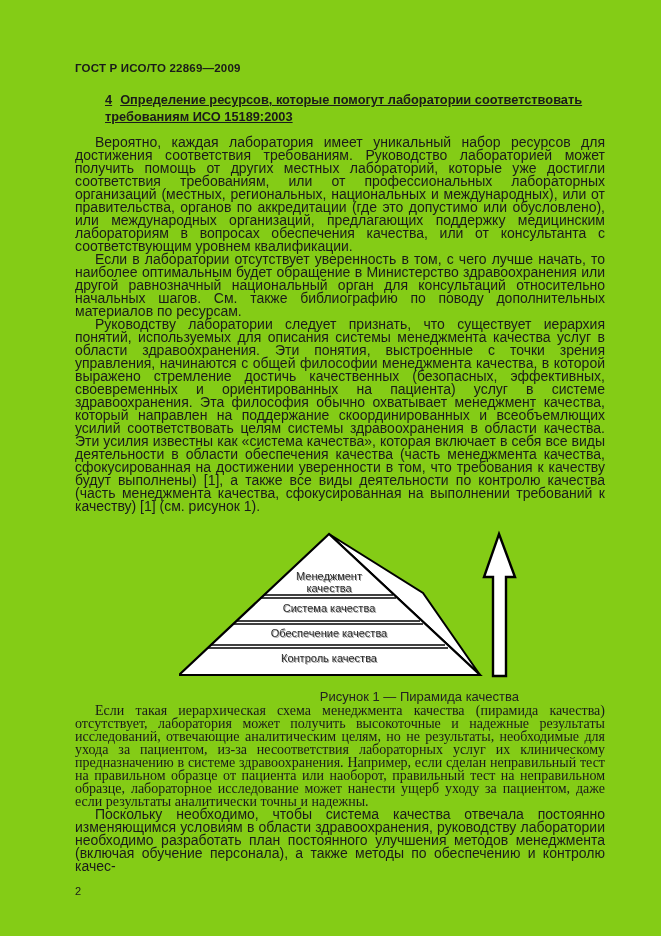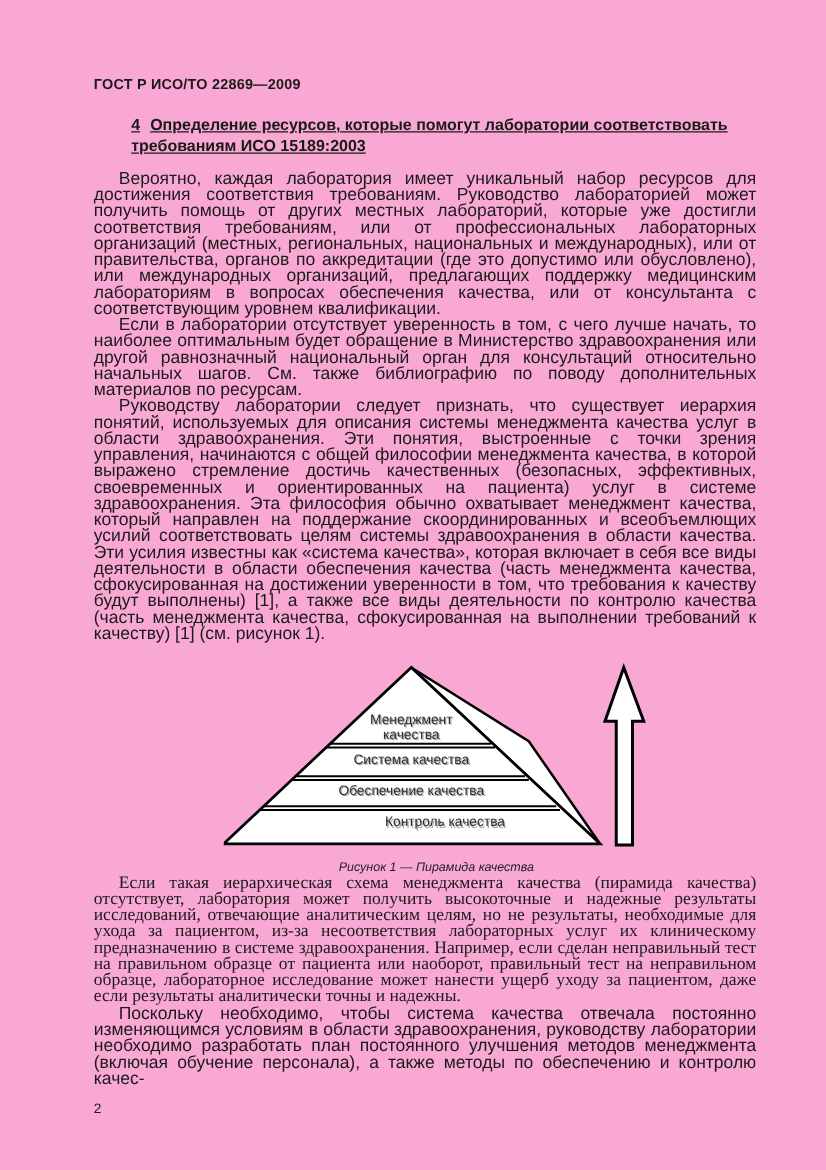--- a/index.html
+++ b/index.html
@@ -1,20 +1,20 @@
 <!DOCTYPE html>
 <html lang="ru"><head>
 <meta charset="utf-8">
 <style>
   html,body{margin:0;padding:0;background:#ffffff;}
   .page{
     position:relative;
     width:661px;
     height:936px;
-    background:#f9a8d4;
+    background:#84cc16;
     font-family:"Liberation Sans", sans-serif;
     color:#1a1a1a;
     overflow:hidden;
     box-sizing:border-box;
     padding:62px 56px 0 75px;
   }
   .doc-header{
     font-size:11.5px;
     font-weight:bold;
     letter-spacing:0.2px;
@@ -51,29 +51,28 @@
     position:absolute;
     font-size:11px;
     line-height:12px;
     text-align:center;
     color:#2e2e2e;
     text-shadow:1px 1px 0 #a8a8a8;
   }
   .lvl0{left:108px;top:40px;width:84px;}
   .lvl1{left:75px;top:72px;width:150px;}
   .lvl2{left:60px;top:97px;width:180px;}
-  .lvl3{left:75px;top:122px;width:150px;text-align:right;}
+  .lvl3{left:75px;top:122px;width:150px;}
   .figure-caption{
     width:340px;
     margin-left:104px;
     margin-top:9px;
-    text-align:center;
-    font-size:10px;
+    text-align:right;
+    font-size:13px;
     color:#222;
-    font-style:italic;
   }
   .para-after{margin-top:18px;font-family:Liberation Serif, serif;}
   .page-number{
     font-size:11px;
     margin-top:12px;
   }
 </style>
 </head>
 <body>
 

